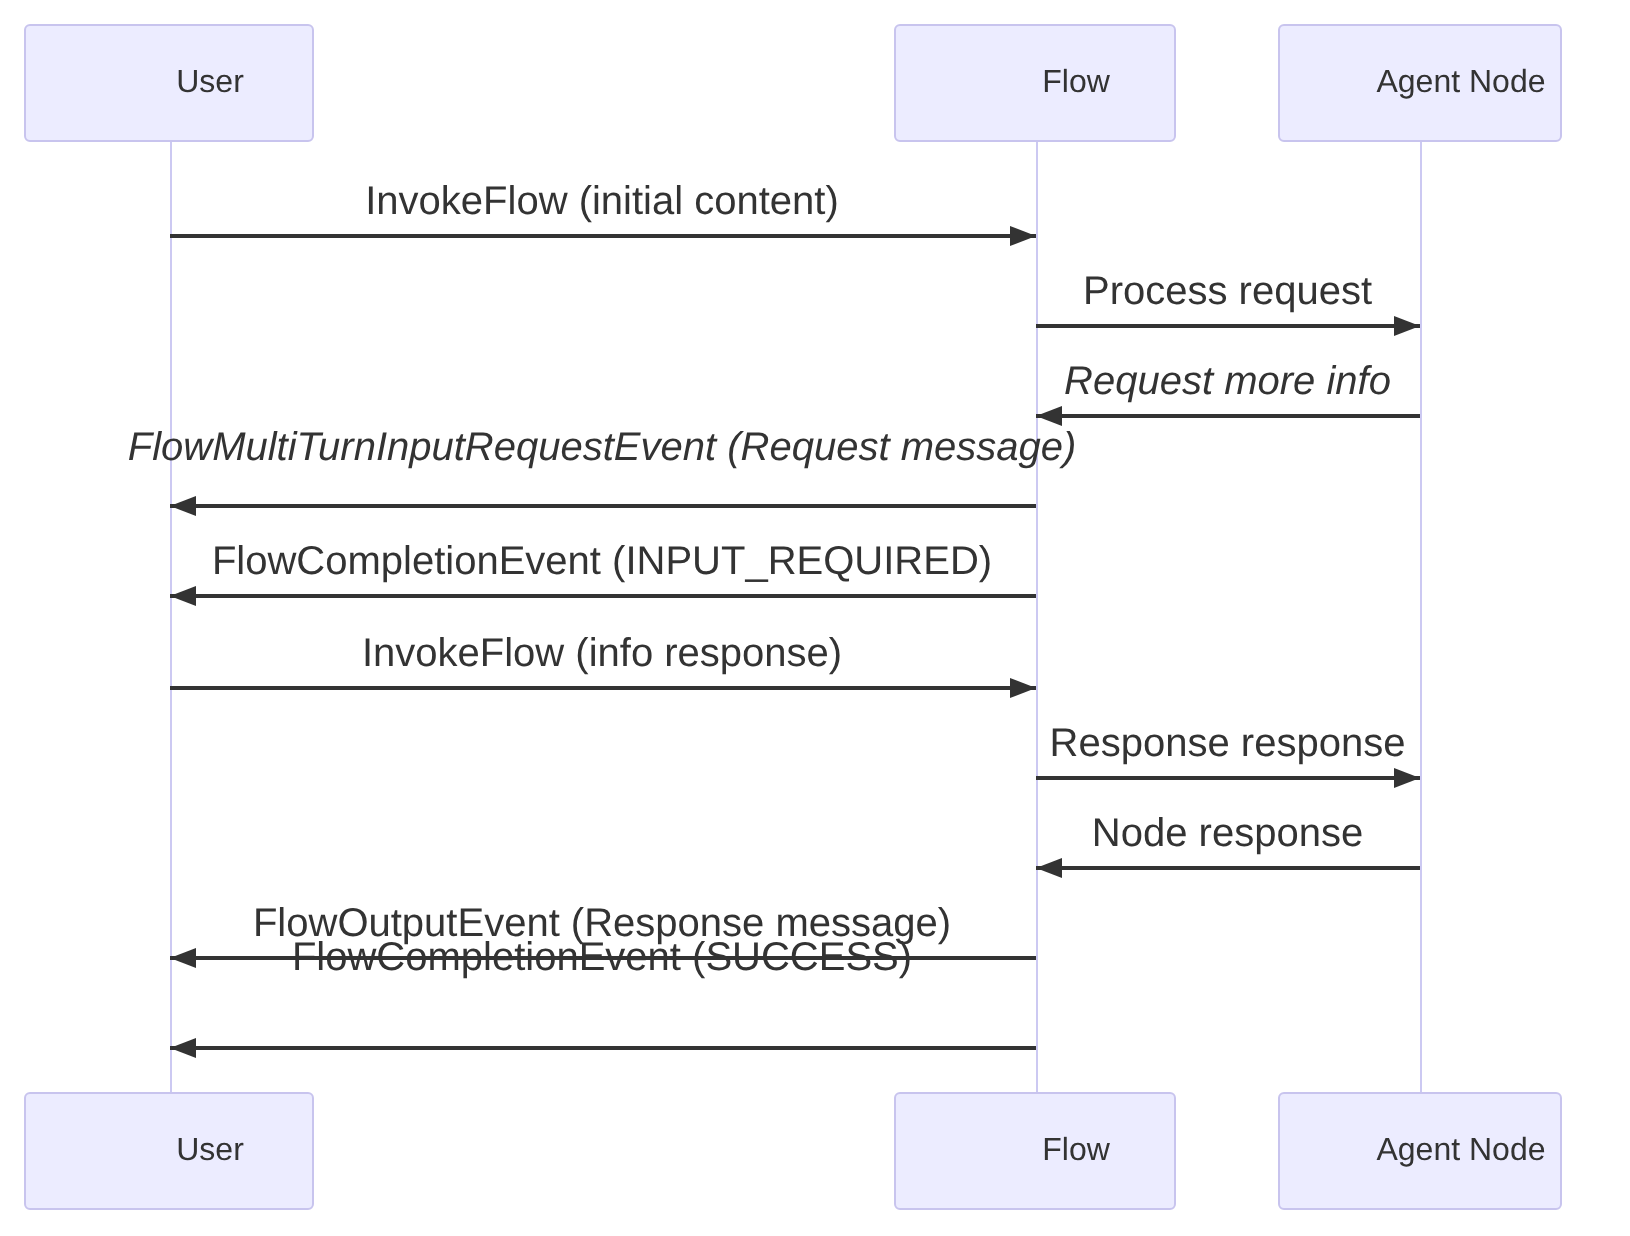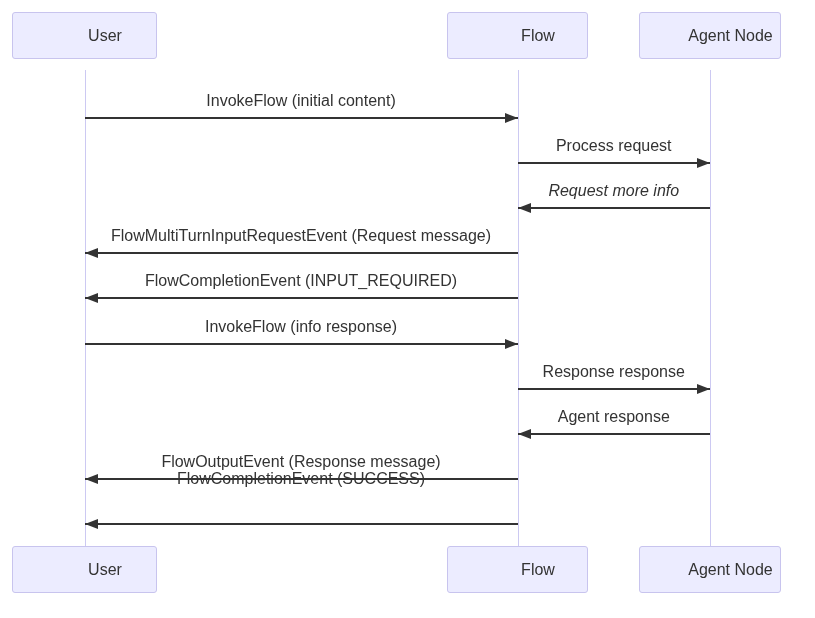--- a/index.html
+++ b/index.html
@@ -15,38 +15,38 @@
     font-family: "Liberation Sans", sans-serif;
     overflow: hidden;
   }
   .lifeline {
     position: absolute;
     width: 1px;
     background: var(--lifeline, #CCC9F2);
   }
   .actor-box {
     position: absolute;
-    height: 47px;
+    height: 59px;
     box-sizing: border-box;
     background: var(--actor-fill, #ECECFF);
     border: 1px solid var(--actor-border, #C8C4EE);
     border-radius: 3px;
     display: flex;
     align-items: center;
     justify-content: center;
     padding-left: 41px;
   }
   .actor-label {
     font-size: 16px;
     color: var(--text, #333333);
   }
   .msg-label {
     position: absolute;
     transform: translateX(-50%);
-    font-size: 16px;
+    font-size: 20px;
     line-height: 18px;
     color: var(--text, #333333);
     white-space: nowrap;
   }
   .msg-line {
     position: absolute;
     height: 2px;
     background: var(--arrow, #333333);
   }
   .arrowhead {
@@ -105,21 +105,21 @@
     <div class="arrowhead right" style="top: 158px; left: 697px;"></div>
   </div>
 
   <div class="message">
     <div class="msg-label" style="left: 613.75px; top: 182px; font-style: italic;">Request more info</div>
     <div class="msg-line" style="left: 517.5px; width: 192.5px; top: 207px;"></div>
     <div class="arrowhead left" style="top: 203px; left: 517.5px;"></div>
   </div>
 
   <div class="message">
-    <div class="msg-label" style="left: 301px; top: 227px;">FlowMultiTurnInputRequestEvent (Request message)</div>
+    <div class="msg-label" style="left: 301px; top: 215px; font-style: italic;">FlowMultiTurnInputRequestEvent (Request message)</div>
     <div class="msg-line" style="left: 84.5px; width: 433px; top: 252px;"></div>
     <div class="arrowhead left" style="top: 248px; left: 84.5px;"></div>
   </div>
 
   <div class="message">
     <div class="msg-label" style="left: 301px; top: 272px;">FlowCompletionEvent (INPUT_REQUIRED)</div>
     <div class="msg-line" style="left: 84.5px; width: 433px; top: 297px;"></div>
     <div class="arrowhead left" style="top: 293px; left: 84.5px;"></div>
   </div>
 
@@ -129,21 +129,21 @@
     <div class="arrowhead right" style="top: 339px; left: 504.5px;"></div>
   </div>
 
   <div class="message">
     <div class="msg-label" style="left: 613.75px; top: 363px;">Response response</div>
     <div class="msg-line" style="left: 517.5px; width: 192.5px; top: 388px;"></div>
     <div class="arrowhead right" style="top: 384px; left: 697px;"></div>
   </div>
 
   <div class="message">
-    <div class="msg-label" style="left: 613.75px; top: 408px;">Agent response</div>
+    <div class="msg-label" style="left: 613.75px; top: 408px;">Node response</div>
     <div class="msg-line" style="left: 517.5px; width: 192.5px; top: 433px;"></div>
     <div class="arrowhead left" style="top: 429px; left: 517.5px;"></div>
   </div>
 
   <div class="message">
     <div class="msg-label" style="left: 301px; top: 453px;">FlowOutputEvent (Response message)</div>
     <div class="msg-line" style="left: 84.5px; width: 433px; top: 478px;"></div>
     <div class="arrowhead left" style="top: 474px; left: 84.5px;"></div>
   </div>
 

